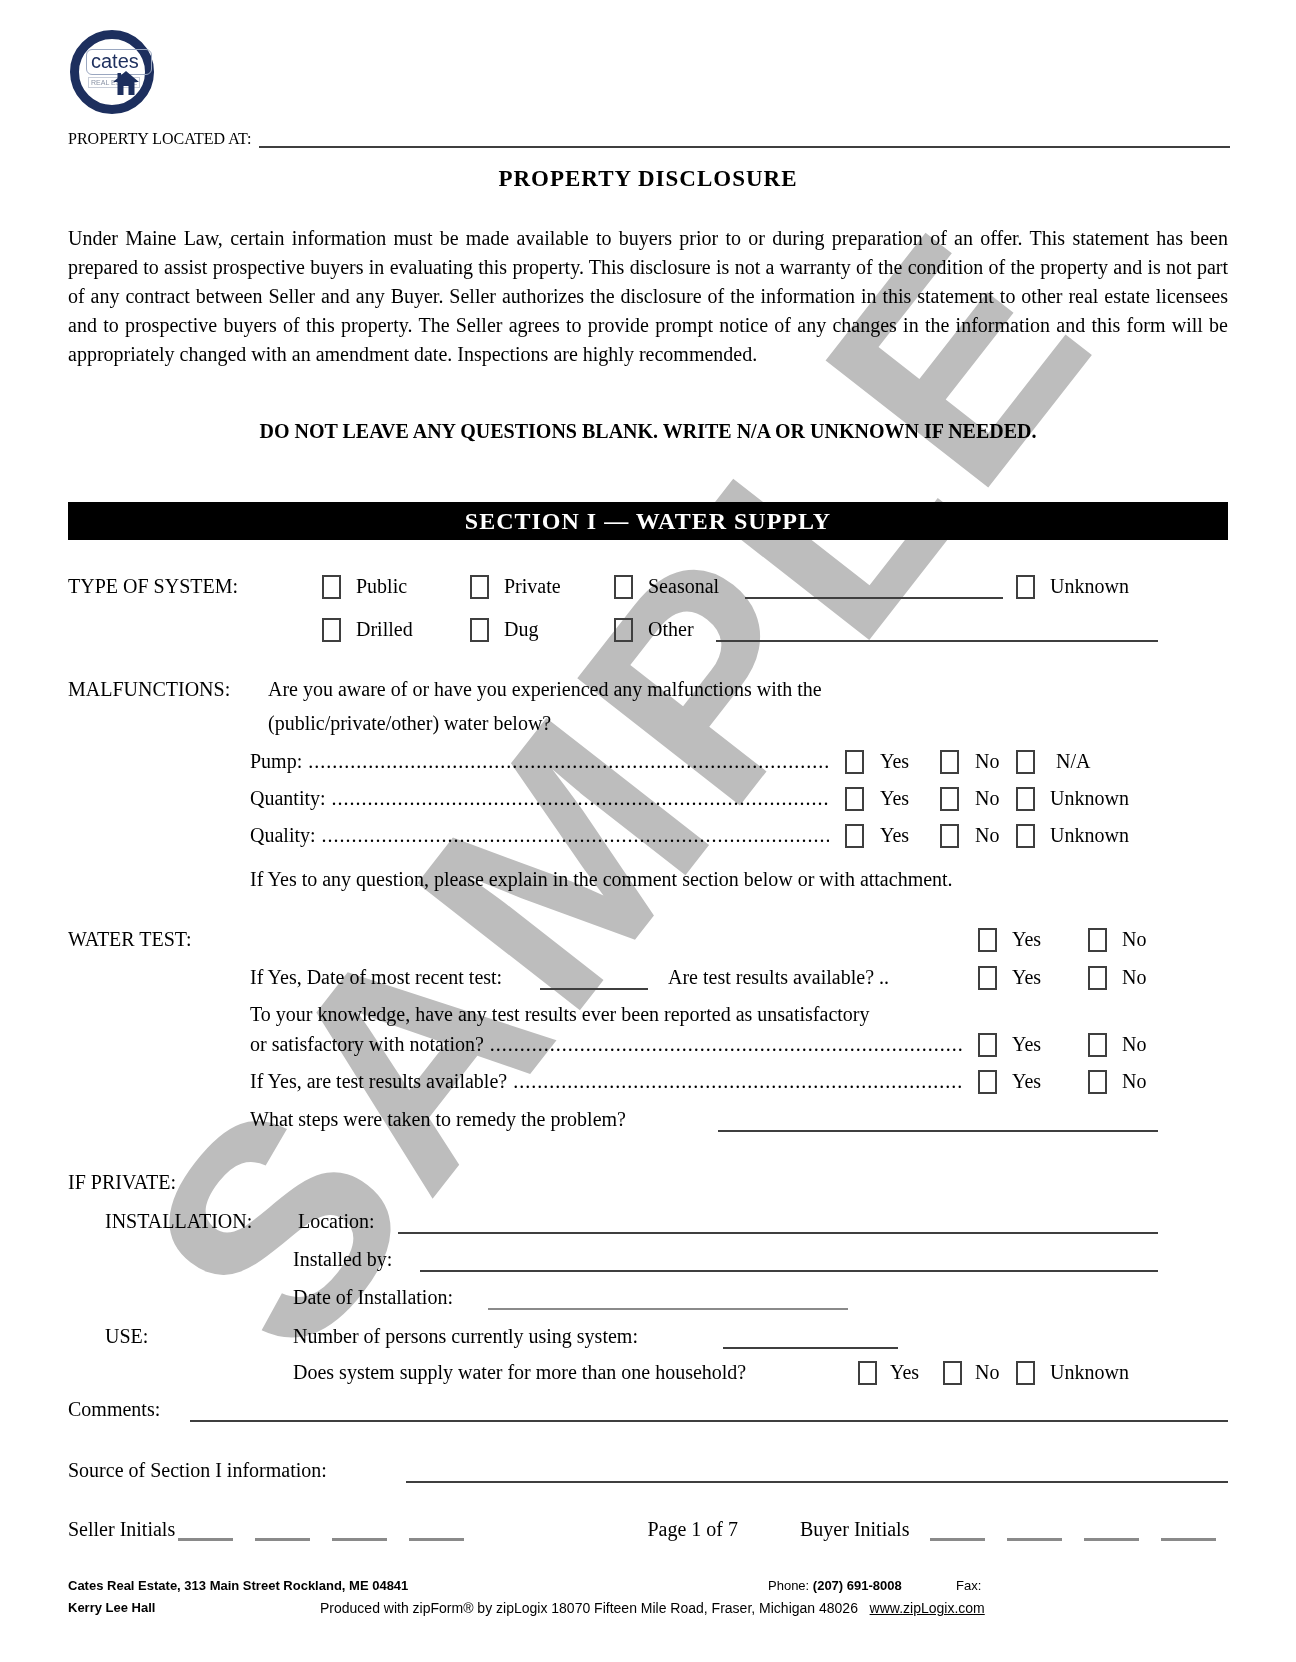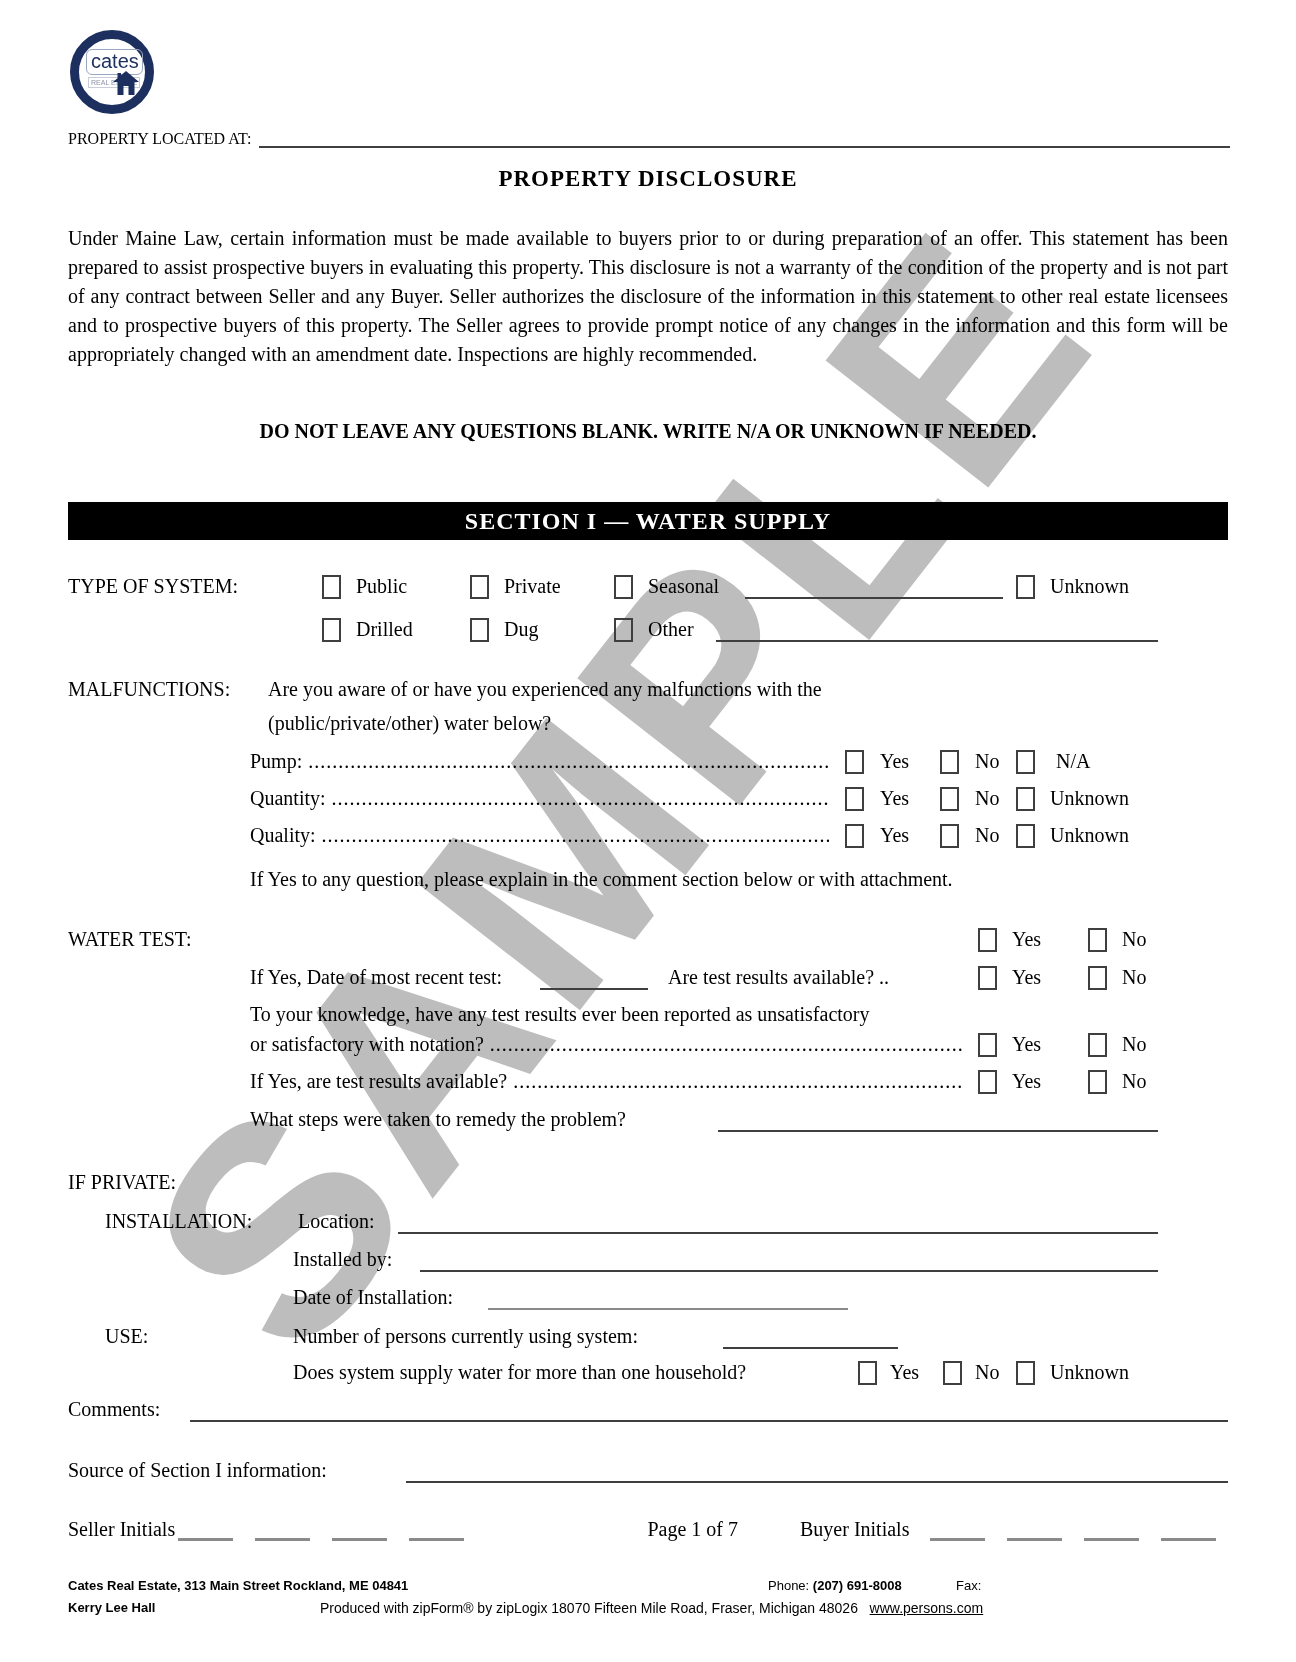--- a/index.html
+++ b/index.html
@@ -18,21 +18,21 @@
   .ul{position:absolute;border-bottom:2px solid #3f3f3f;height:22px;}
   .ul.gy{border-bottom:2px solid #8a8a8a;}
   .lead{position:absolute;display:flex;align-items:baseline;}
   .dots{flex:1;overflow:hidden;white-space:nowrap;margin:0 6px;}
   .dots::after{content:"................................................................................................................................................................";letter-spacing:1px;}
   .seg{position:absolute;border-bottom:3px solid #8a8a8a;height:20px;width:55px;}
   
   .logo{position:absolute;left:70px;top:30px;width:84px;height:84px;border:9px solid #1d2f5e;
         border-radius:50%;box-sizing:border-box;background:#fff;}
   .logo .brand{position:absolute;left:7px;top:10px;font-family:"Liberation Sans",sans-serif;
-        font-size:20px;color:#1d2f5e;border:1px solid #9aa7c0;border-radius:6px;padding:0 3px 2px 4px;line-height:22px;}
+        font-size:20px;color:#1d2f5e;border:1px solid #9aa7c0;border-radius:6px;padding:0 12px 2px 4px;line-height:22px;}
   .logo .tag{position:absolute;left:9px;top:38px;font-family:"Liberation Sans",sans-serif;
         font-size:7px;color:#8a93a6;line-height:7px;border:1px solid #c8cdd8;padding:1px 2px;background:#fff;}
   .logo .house{position:absolute;right:6px;top:32px;width:26px;height:24px;}
   
   .locrow{position:absolute;left:68px;top:122px;width:1162px;display:flex;align-items:flex-end;font-size:16px;}
   .locrow .fill{flex:1;border-bottom:2px solid #3f3f3f;margin-left:8px;height:24px;}
   .title{position:absolute;left:0;top:166px;width:1296px;text-align:center;font-size:23px;
          font-weight:bold;letter-spacing:1px;}
   .para{position:absolute;left:68px;top:224px;width:1160px;font-size:20px;line-height:29px;
         text-align:justify;white-space:normal;}
@@ -248,18 +248,18 @@
         <span>Phone:</span>
         <span class="b">(207) 691-8008</span>
       </span>
       <span class="at" style="left:888px">Fax:</span>
     </div>
     <div class="f2">
       <span class="at b" style="left:0">Kerry Lee Hall</span>
       <span class="prod">
         <span>Produced with zipForm® by zipLogix  18070 Fifteen Mile Road, Fraser, Michigan 48026</span>
         <span> &nbsp;</span>
-        <span class="link">www.persons.com</span>
+        <span class="link">www.zipLogix.com</span>
       </span>
     </div>
 
   </div>
 </div>
 
 </body></html>

